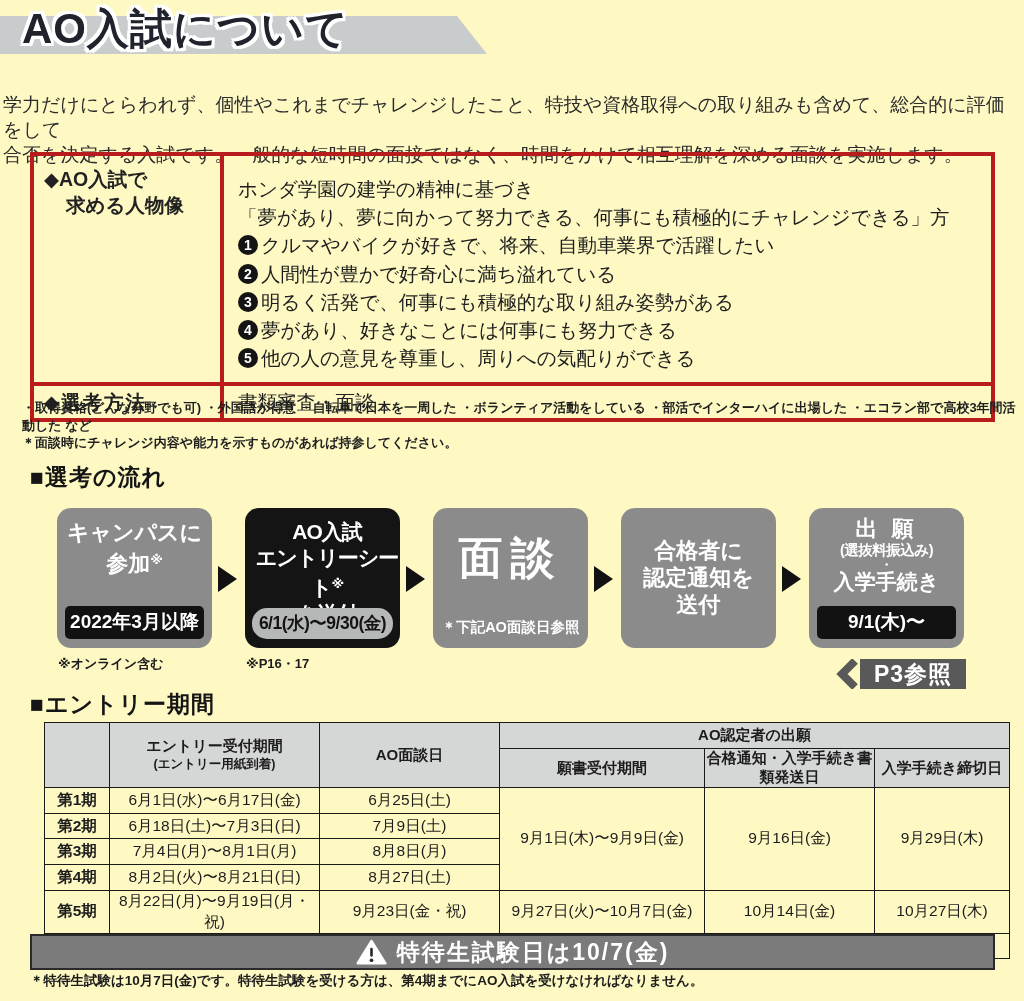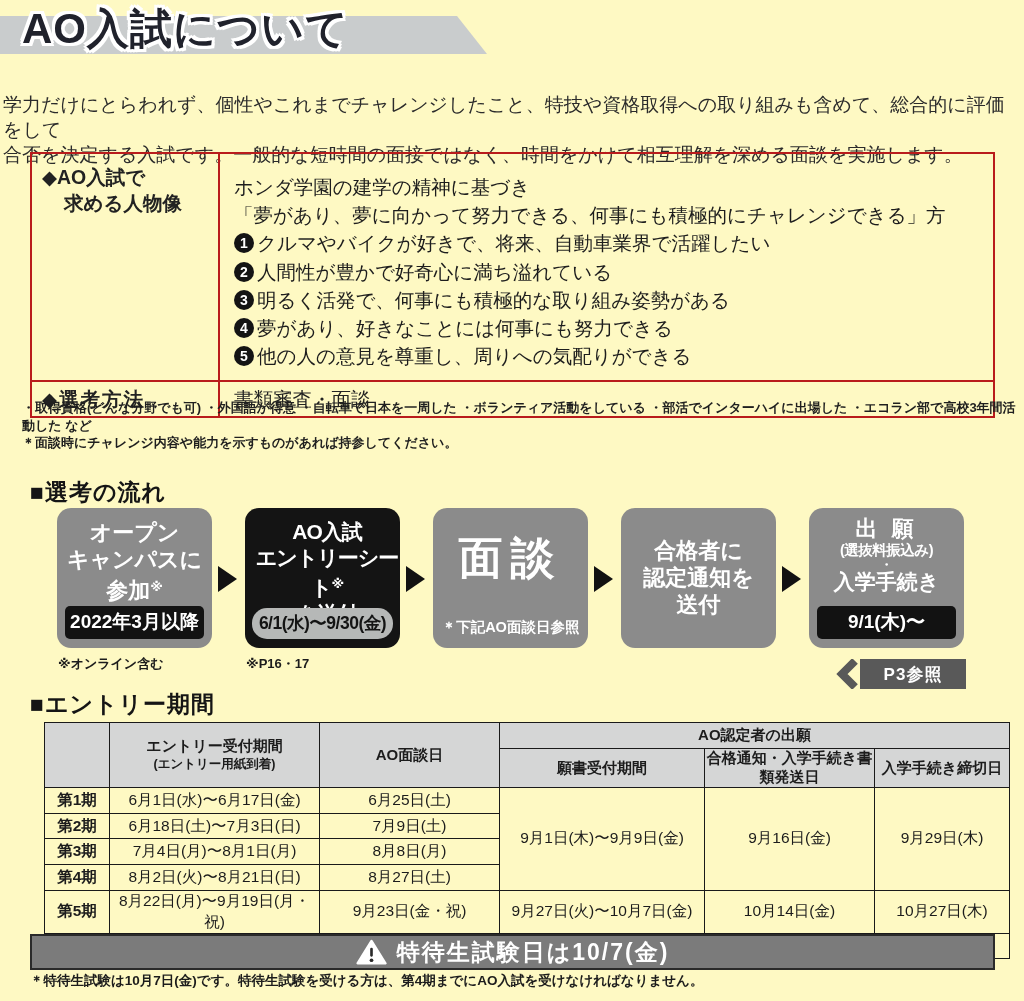--- a/index.html
+++ b/index.html
@@ -12,37 +12,37 @@
   .title-text{position:absolute;top:1px;left:22px;font-size:42px;font-weight:bold;color:#20222c;
               letter-spacing:1px;white-space:nowrap;
               text-shadow:-3px -3px 0 #fff,3px -3px 0 #fff,-3px 3px 0 #fff,3px 3px 0 #fff,
                           0 -3px 0 #fff,0 3px 0 #fff,-3px 0 0 #fff,3px 0 0 #fff;}
 
   
   .intro{position:absolute;top:92px;left:3px;width:1018px;font-size:19px;line-height:25px;color:#2b2b2b;}
 
   
   .profile-table{position:absolute;top:152px;left:30px;width:965px;border-collapse:collapse;table-layout:fixed;}
-  .profile-table td{border:2px solid #b91c1c;vertical-align:top;}
+  .profile-table td{border:4px solid #b91c1c;vertical-align:top;}
   .pt-head{width:172px;font-weight:bold;font-size:19.5px;padding:10px 4px 0 10px;line-height:26px;}
   .pt-head .indent{padding-left:22px;}
   .pt-body{font-size:19.5px;line-height:28.2px;padding:19px 4px 10px 14px;color:#1d1d1d;}
   .pt-method{height:36px;vertical-align:middle !important;}
   .pt-method-head{font-weight:bold;font-size:19.5px;padding:0 0 0 10px;letter-spacing:2px;vertical-align:middle !important;}
   .pt-method-val{font-size:19.5px;padding:0 0 0 14px;vertical-align:middle !important;}
   .circle-num{display:inline-block;width:20px;height:20px;border-radius:50%;background:#141414;color:#fff;
               font-size:14px;line-height:20px;text-align:center;font-weight:bold;margin-right:3px;vertical-align:2px;}
 
   
   .notes{position:absolute;top:399px;left:22px;width:1000px;font-size:13px;line-height:17.5px;font-weight:600;color:#1f1f1f;}
   .notes .n1{margin-left:6px;}
 
   
   .sec-heading{position:absolute;left:30px;font-size:23px;font-weight:bold;color:#151515;letter-spacing:1px;}
-  .h-flow{top:477px;}
+  .h-flow{top:462px;}
   .h-entry{top:689px;}
 
   
   .flow{position:absolute;top:508px;left:0;width:1024px;height:182px;}
   .fbox{position:absolute;top:0;width:155px;height:140px;border-radius:14px;background:#8b8b8b;color:#fff;
         text-align:center;font-weight:bold;}
   .fbox.dark{background:#141414;}
   .fb1{left:57px;}  .fb2{left:245px;} .fb3{left:433px;} .fb4{left:621px;} .fb5{left:809px;}
   .fline{font-size:22px;line-height:27px;}
   .fb1 .flines{padding-top:11px;}
@@ -59,21 +59,21 @@
   .fb5 .l1{padding-top:8px;font-size:22px;line-height:26px;letter-spacing:4px;}
   .fb5 .l2{font-size:14.5px;line-height:17px;letter-spacing:-0.5px;}
   .fb5 .ldot{font-size:13px;line-height:11px;}
   .fb5 .l3{font-size:21px;line-height:24px;}
   .flow-arrow{position:absolute;top:58px;width:0;height:0;border-top:13px solid transparent;
               border-bottom:13px solid transparent;border-left:19px solid #121212;}
   .fa1{left:218px;} .fa2{left:406px;} .fa3{left:594px;} .fa4{left:782px;}
   .under-note{position:absolute;top:147px;font-size:13px;font-weight:bold;color:#1c1c1c;}
   .un1{left:58px;} .un2{left:246px;}
   .p3tag{position:absolute;top:151px;left:836px;display:flex;align-items:center;}
-  .p3rect{width:106px;height:30px;background:#595959;color:#fff;font-size:17px;font-weight:bold;
+  .p3rect{width:106px;height:30px;background:#595959;color:#fff;font-size:23px;font-weight:bold;
           display:flex;align-items:center;justify-content:center;letter-spacing:1px;}
   .p3chev{margin-right:2px;}
 
   
   .entry-table{position:absolute;top:722px;left:44px;width:965px;border-collapse:collapse;table-layout:fixed;
                font-size:15.5px;color:#1c1c1c;}
   .entry-table th,.entry-table td{border:1.8px solid #1a1a1a;text-align:center;vertical-align:middle;padding:0;}
   .entry-table thead th{background:#d5d6d6;font-weight:600;font-size:15px;}
   .eh-sub{font-size:12.5px;font-weight:600;}
   .eh-small{font-size:12.5px;}
@@ -131,21 +131,20 @@
     <div>・取得資格(どんな分野でも可) ・外国語が得意 ・自転車で日本を一周した ・ボランティア活動をしている ・部活でインターハイに出場した ・エコラン部で高校3年間活動した など</div>
     <div>＊面談時にチャレンジ内容や能力を示すものがあれば持参してください。</div>
   </div>
 
   <div class="sec-heading h-flow">■選考の流れ</div>
 
   <div class="flow">
 
     <div class="fbox fb1">
       <div class="flines">
-        <div class="fline">オープン</div>
         <div class="fline">キャンパスに</div>
         <div class="fline"><span>参加</span><span class="sup">※</span></div>
       </div>
       <div class="badge-dark">2022年3月以降</div>
     </div>
     <div class="flow-arrow fa1"></div>
 
     <div class="fbox dark fb2">
       <div class="flines">
         <div class="fline">AO入試</div>

